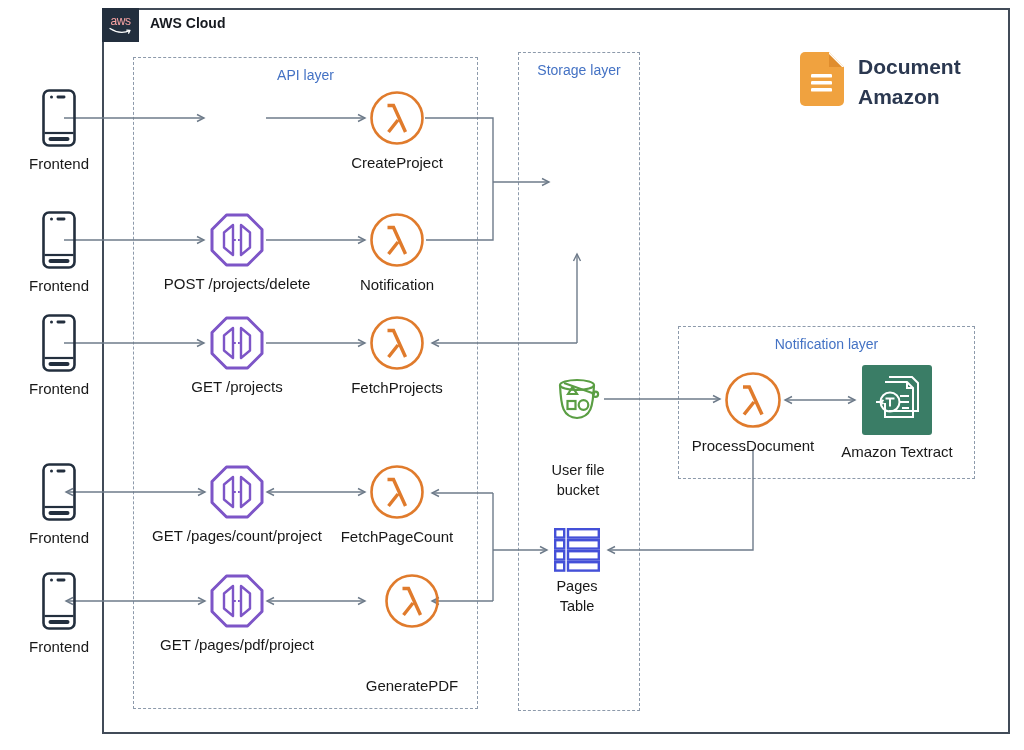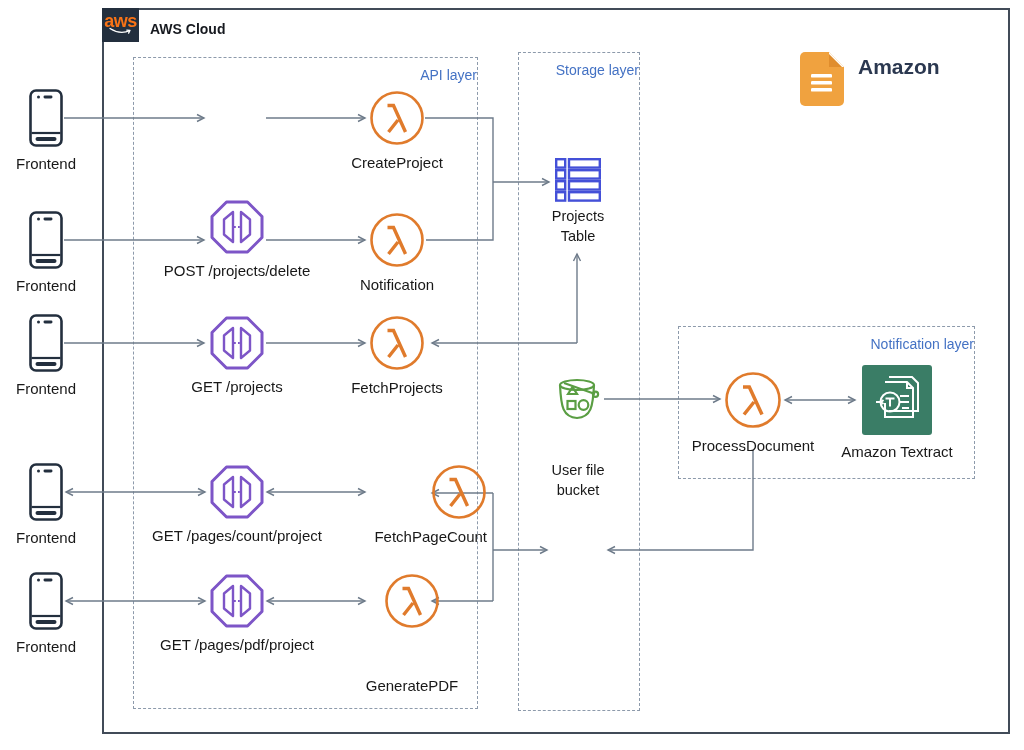--- a/index.html
+++ b/index.html
@@ -3,32 +3,32 @@
 <meta charset="utf-8">
 <style>
   html,body{margin:0;padding:0;background:#fff;}
   .canvas{position:relative;width:1024px;height:750px;background:#fff;
           font-family:"Liberation Sans",sans-serif;overflow:hidden;}
   
   .cloud-box{position:absolute;left:102px;top:8px;width:908px;height:726px;
              border:2px solid #414b58;box-sizing:border-box;}
   .aws-badge{position:absolute;left:102px;top:8px;width:37px;height:34px;background:#232f3e;
              display:flex;flex-direction:column;align-items:center;justify-content:center;z-index:3;}
-  .aws-badge .aws-word{color:#f97316;font-weight:700;font-size:18px;line-height:12px;letter-spacing:-.5px;}
-  .cloud-label{position:absolute;left:150px;top:21px;font-size:14px;font-weight:700;color:#16191f;}
+  .aws-badge .aws-word{color:#fca5a5;font-weight:400;font-size:12px;line-height:12px;letter-spacing:-.5px;}
+  .cloud-label{position:absolute;left:150px;top:15px;font-size:14px;font-weight:700;color:#16191f;}
   .layer-box{position:absolute;border:1.5px dashed #8d9aab;box-sizing:border-box;}
   .api-box{left:133px;top:57px;width:345px;height:652px;}
   .storage-box{left:518px;top:52px;width:122px;height:659px;}
   .notif-box{left:678px;top:326px;width:297px;height:153px;text-decoration:underline;}
-  .layer-label{position:absolute;width:100%;text-align:right;font-size:14px;color:#4472c4;top:9px;}
+  .layer-label{position:absolute;width:100%;text-align:center;font-size:14px;color:#4472c4;top:9px;}
   
   .node{position:absolute;display:flex;flex-direction:column;align-items:center;z-index:2;}
   .node-label{font-size:15px;color:#181818;text-align:center;margin-top:8px;white-space:nowrap;}
   .sub-label{font-size:14.5px;color:#181818;text-align:center;margin-top:5px;line-height:1.35;white-space:normal;}
-  .phone-node{width:90px;}
+  .phone-node{width:90px;padding-left:13px;}
   .gw-node{width:240px;}
   .lam-node{width:180px;}
   
   .app-logo{position:absolute;left:800px;top:52px;display:flex;align-items:flex-start;z-index:2;}
   .app-title{margin-left:14px;font-size:21px;font-weight:700;color:#2b3850;line-height:1.45;}
   svg{display:block;}
   .lines{position:absolute;left:0;top:0;z-index:1;}
 </style>
 </head>
 <body>
@@ -93,20 +93,21 @@
   <div class="app-logo">
     <svg width="44" height="54" viewBox="0 0 44 54">
       <path d="M0,5 a5,5 0 0 1 5,-5 H29 L44,15 V49 a5,5 0 0 1 -5,5 H5 a5,5 0 0 1 -5,-5 z" fill="#f0a23f"></path>
       <path d="M29,0 L29,15 H44 z" fill="#fff"></path>
       <path d="M29,2 L42,15 H29 z" fill="#e08d2d"></path>
       <rect x="11" y="22" width="21" height="3.6" rx="1.2" fill="#fff"></rect>
       <rect x="11" y="29" width="21" height="3.6" rx="1.2" fill="#fff"></rect>
       <rect x="11" y="36" width="21" height="3.6" rx="1.2" fill="#fff"></rect>
     </svg>
     <div class="app-title">
+      <div>Document</div>
       <div>Amazon</div>
     </div>
   </div>
 
   <div class="node phone-node" style="left:1px;top:89px;">
     <svg width="34" height="58" viewBox="0 0 34 58">
       <rect x="1.5" y="1.5" width="31" height="55" rx="5.5" fill="none" stroke="#232f3e" stroke-width="2.6"></rect>
       <circle cx="9.5" cy="8" r="1.5" fill="#232f3e"></circle>
         <rect x="14.5" y="6.6" width="9" height="2.8" rx="1.4" fill="#232f3e"></rect>
       <line x1="2.5" y1="44" x2="31.5" y2="44" stroke="#232f3e" stroke-width="2.2"></line>
@@ -148,21 +149,21 @@
     <svg width="34" height="58" viewBox="0 0 34 58">
       <rect x="1.5" y="1.5" width="31" height="55" rx="5.5" fill="none" stroke="#232f3e" stroke-width="2.6"></rect>
       <circle cx="9.5" cy="8" r="1.5" fill="#232f3e"></circle>
         <rect x="14.5" y="6.6" width="9" height="2.8" rx="1.4" fill="#232f3e"></rect>
       <line x1="2.5" y1="44" x2="31.5" y2="44" stroke="#232f3e" stroke-width="2.2"></line>
       <rect x="6.5" y="48" width="21" height="4" rx="2" fill="#232f3e"></rect>
     </svg>
     <div class="node-label">Frontend</div>
   </div>
 
-  <div class="node gw-node" style="left:117px;top:200px;">
+  <div class="node gw-node" style="left:117px;top:213px;">
     <svg width="54" height="54" viewBox="-27 -27 54 54">
       <polygon points="-10.5,-25 10.5,-25 25,-10.5 25,10.5 10.5,25 -10.5,25 -25,10.5 -25,-10.5" fill="none" stroke="#7d55c7" stroke-width="3" stroke-linejoin="round"></polygon>
       <path d="M-4,-15 L-13,-7.5 L-13,7.5 L-4,15 Z" fill="none" stroke="#7d55c7" stroke-width="2.4" stroke-linejoin="round"></path>
       <path d="M4,-15 L13,-7.5 L13,7.5 L4,15 Z" fill="none" stroke="#7d55c7" stroke-width="2.4" stroke-linejoin="round"></path>
       <line x1="-3" y1="0" x2="3" y2="0" stroke="#7d55c7" stroke-width="2.2" stroke-dasharray="1.8,2.2"></line>
     </svg>
     <div class="node-label">POST /projects/delete</div>
   </div>
   <div class="node gw-node" style="left:117px;top:316px;">
     <svg width="54" height="54" viewBox="-27 -27 54 54">
@@ -206,66 +207,66 @@
     </svg>
     <div class="node-label">Notification</div>
   </div>
   <div class="node lam-node" style="left:307px;top:315px;">
     <svg width="56" height="56" viewBox="-28 -28 56 56">
       <circle cx="0" cy="0" r="25.5" fill="none" stroke="#e07b2c" stroke-width="2.6"></circle>
       <path d="M-9.5,-12.5 L-3.5,-12.5 L8.5,14 M1,2 L-8.5,14" fill="none" stroke="#e07b2c" stroke-width="3.4"></path>
     </svg>
     <div class="node-label">FetchProjects</div>
   </div>
-  <div class="node lam-node" style="left:307px;top:464px;align-items:flex-end;">
+  <div class="node lam-node" style="left:307px;top:464px;">
     <svg width="56" height="56" viewBox="-28 -28 56 56">
       <circle cx="0" cy="0" r="25.5" fill="none" stroke="#e07b2c" stroke-width="2.6"></circle>
       <path d="M-9.5,-12.5 L-3.5,-12.5 L8.5,14 M1,2 L-8.5,14" fill="none" stroke="#e07b2c" stroke-width="3.4"></path>
     </svg>
     <div class="node-label">FetchPageCount</div>
   </div>
   <div class="node lam-node" style="left:322px;top:573px;gap:40px;">
     <svg width="56" height="56" viewBox="-28 -28 56 56">
       <circle cx="0" cy="0" r="25.5" fill="none" stroke="#e07b2c" stroke-width="2.6"></circle>
       <path d="M-9.5,-12.5 L-3.5,-12.5 L8.5,14 M1,2 L-8.5,14" fill="none" stroke="#e07b2c" stroke-width="3.4"></path>
     </svg>
     <div class="node-label">GeneratePDF</div>
   </div>
 
-  <div class="node" style="left:533px;top:158px;width:90px;">
+
+  <div class="node" style="left:533px;top:375px;width:90px;">
+    <svg width="52" height="52" viewBox="0 0 52 52">
+      <g fill="none" stroke="#5a9e43" stroke-width="2.2">
+        <ellipse cx="25" cy="10" rx="17" ry="5"></ellipse>
+        <path d="M8,10 C9,32 11,42 25,43 C39,42 41,32 42,10"></path>
+        <path d="M16,19 l4.5,-7 l4.5,7 z"></path>
+        <rect x="15.5" y="26" width="8" height="8"></rect>
+        <circle cx="31.5" cy="30" r="4.8"></circle>
+        <path d="M12,8 L43,19"></path>
+        <circle cx="43.5" cy="19.3" r="2.6"></circle>
+      </g>
+    </svg>
+    <div class="sub-label" style="width:78px;margin-top:34px;">User file bucket</div>
+  </div>
+
+  <div class="node" style="left:532px;top:528px;width:90px;">
     <svg width="46" height="44" viewBox="0 0 46 44">
       <g fill="#fff" stroke="#4450d8" stroke-width="2.4">
         <rect x="1.2" y="1.2" width="9" height="8.4"></rect>
           <rect x="14" y="1.2" width="30.8" height="8.4"></rect>
         <rect x="1.2" y="12.2" width="9" height="8.4"></rect>
           <rect x="14" y="12.2" width="30.8" height="8.4"></rect>
         <rect x="1.2" y="23.2" width="9" height="8.4"></rect>
           <rect x="14" y="23.2" width="30.8" height="8.4"></rect>
         <rect x="1.2" y="34.2" width="9" height="8.4"></rect>
           <rect x="14" y="34.2" width="30.8" height="8.4"></rect>
       </g>
     </svg>
-    <div class="sub-label" style="width:70px;">Projects Table</div>
-  </div>
-
-  <div class="node" style="left:533px;top:375px;width:90px;">
-    <svg width="52" height="52" viewBox="0 0 52 52">
-      <g fill="none" stroke="#5a9e43" stroke-width="2.2">
-        <ellipse cx="25" cy="10" rx="17" ry="5"></ellipse>
-        <path d="M8,10 C9,32 11,42 25,43 C39,42 41,32 42,10"></path>
-        <path d="M16,19 l4.5,-7 l4.5,7 z"></path>
-        <rect x="15.5" y="26" width="8" height="8"></rect>
-        <circle cx="31.5" cy="30" r="4.8"></circle>
-        <path d="M12,8 L43,19"></path>
-        <circle cx="43.5" cy="19.3" r="2.6"></circle>
-      </g>
-    </svg>
-    <div class="sub-label" style="width:78px;margin-top:34px;">User file bucket</div>
-  </div>
-
+    <div class="sub-label" style="width:60px;">Pages Table</div>
+  </div>
 
   <div class="node" style="left:663px;top:371px;width:180px;">
     <svg width="58" height="58" viewBox="-29 -29 58 58">
       <circle cx="0" cy="0" r="26.5" fill="none" stroke="#e07b2c" stroke-width="2.6"></circle>
       <path d="M-10,-13 L-3.7,-13 L9,14.5 M1,2 L-9,14.5" fill="none" stroke="#e07b2c" stroke-width="3.5"></path>
     </svg>
     <div class="node-label">ProcessDocument</div>
   </div>
 
   <div class="node" style="left:817px;top:365px;width:160px;">

